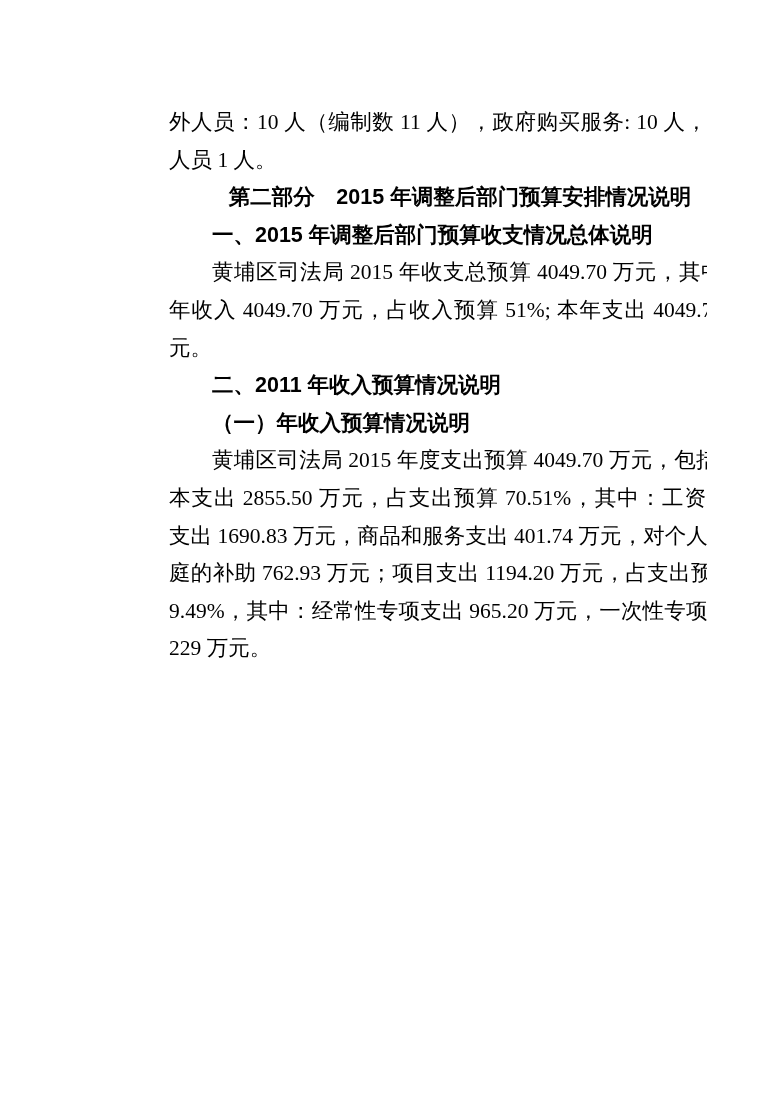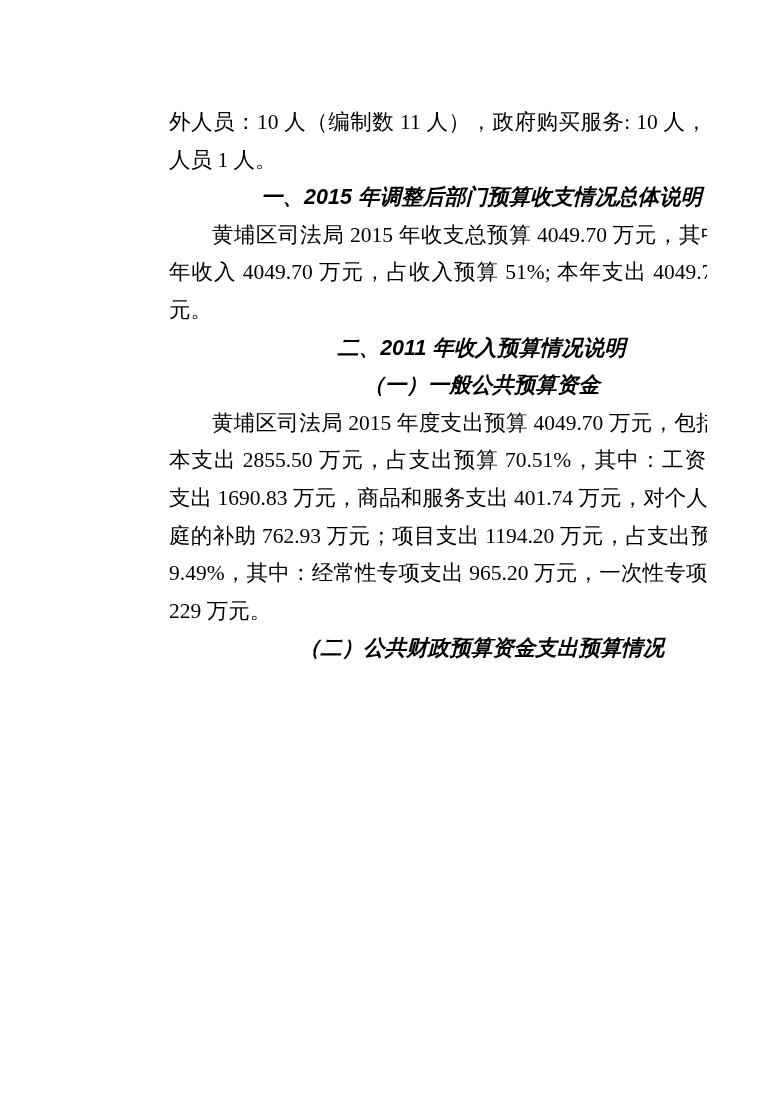--- a/index.html
+++ b/index.html
@@ -41,42 +41,41 @@
   .heading-center {
     text-align: center;
     font-family: "Liberation Sans", "DejaVu Sans", sans-serif;
     font-weight: bold;
     text-indent: 0;
   }
   .heading-indent {
     font-family: "Liberation Sans", "DejaVu Sans", sans-serif;
     font-weight: bold;
     text-indent: 2em;
-    text-align: center;
-    font-style: italic;
+    text-align: left;
   }
 </style>
 </head>
 <body>
 
 <div class="page">
   <div class="doc">
 
     <p class="body-par no-indent">外人员：10 人（编制数 11 人），政府购买服务: 10 人，聘用人员 1 人。</p>
 
+    <p class="heading-center">第二部分　2015 年调整后部门预算安排情况说明</p>
 
 
     <p class="heading-indent">一、2015 年调整后部门预算收支情况总体说明</p>
 
     <p class="body-par">黄埔区司法局 2015 年收支总预算 4049.70 万元，其中:本年收入 4049.70 万元，占收入预算 51%; 本年支出 4049.70 万元。</p>
 
     <p class="heading-indent">二、2011 年收入预算情况说明</p>
 
 
 
-    <p class="heading-indent">（一）一般公共预算资金</p>
+    <p class="heading-indent">（一）年收入预算情况说明</p>
 
     <p class="body-par">黄埔区司法局 2015 年度支出预算 4049.70 万元，包括: 基本支出 2855.50 万元，占支出预算 70.51%，其中：工资福利支出 1690.83 万元，商品和服务支出 401.74 万元，对个人和家庭的补助 762.93 万元；项目支出 1194.20 万元，占支出预算 29.49%，其中：经常性专项支出 965.20 万元，一次性专项支出 229 万元。</p>
 
-    <p class="heading-indent">（二）公共财政预算资金支出预算情况</p>
 
   </div>
 </div>
 
 </body></html>

